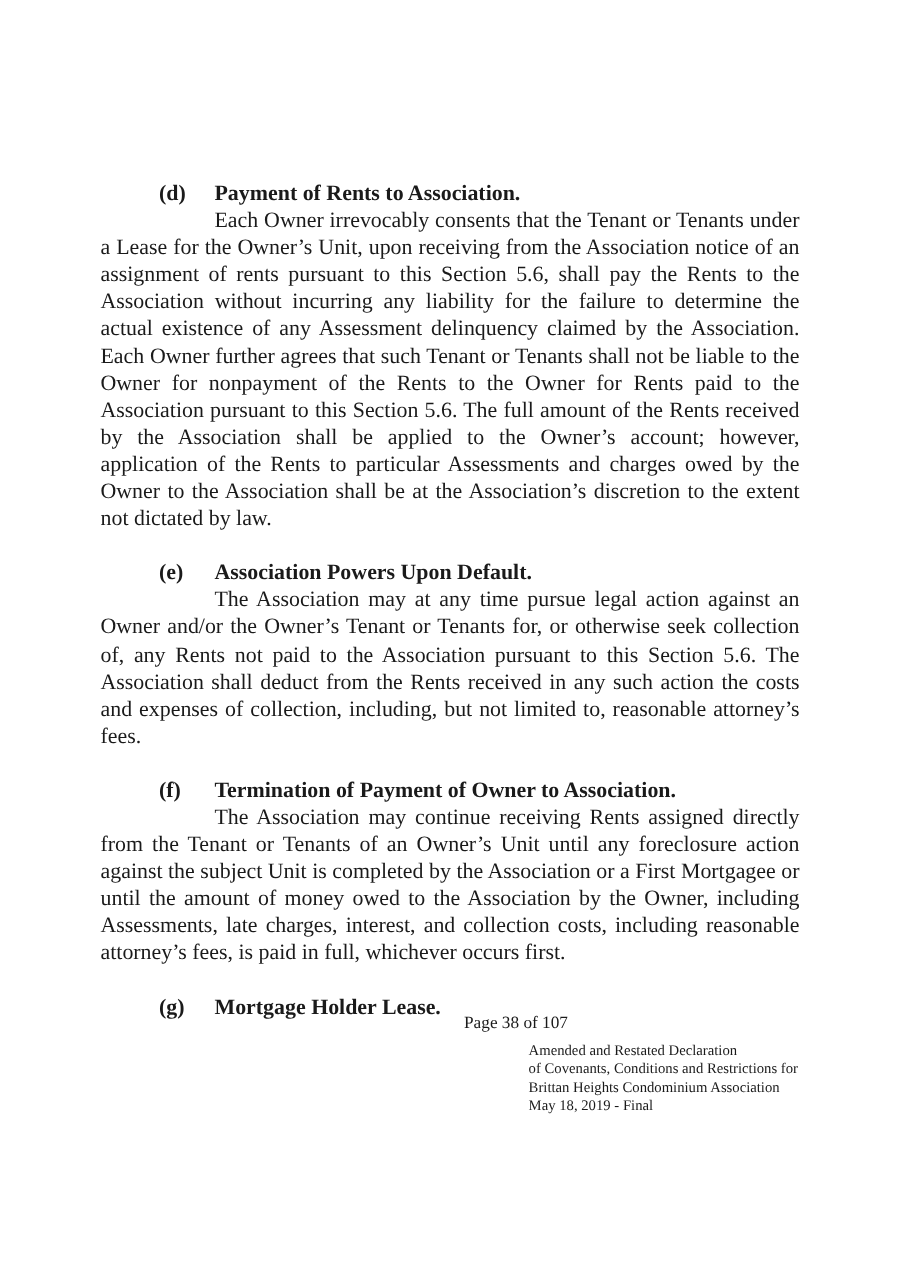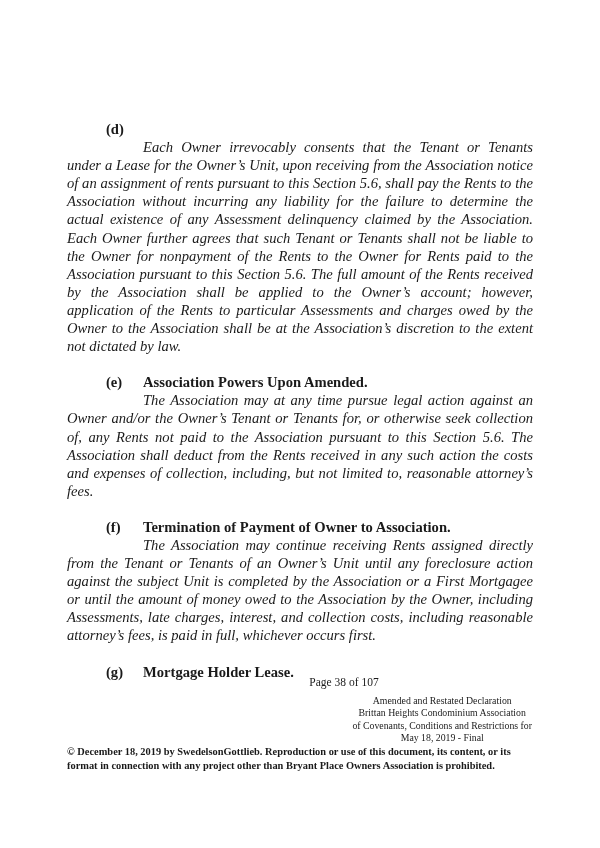--- a/index.html
+++ b/index.html
@@ -3,40 +3,41 @@
 <meta charset="utf-8">
 <style>
   html, body { margin: 0; padding: 0; background: #ffffff; }
   body { width: 600px; height: 848px; position: relative; overflow: hidden;
          font-family: "Liberation Serif", "DejaVu Serif", serif; color: #1a1a1a; }
   .page { position: absolute; left: 0; top: 0; width: 600px; height: 848px; background: #fff; }
   .body-text { position: absolute; left: 67px; width: 466px; top: 120px; font-size: 14.6px; line-height: 18.1px; }
   .section { margin: 0 0 18px 0; }
   .heading { font-weight: bold; display: flex; }
   .heading .label { display: inline-block; width: 37px; margin-left: 39px; }
-  .para { text-align: justify; text-indent: 76px; margin: 0; font-style: italic; }
+  .para { text-align: justify; text-indent: 76px; margin: 0; }
   .page-num { position: absolute; top: 676px; left: 0; width: 600px; text-align: center; font-size: 11.5px; margin-left: 44px; }
-  .doc-info { position: absolute; top: 695px; right: 68px; text-align: center; font-size: 9.8px; line-height: 12.3px; }
+  .doc-info { position: absolute; top: 695px; right: 68px; text-align: left; font-size: 9.8px; line-height: 12.3px; }
   .copyright { position: absolute; top: 745px; left: 67px; width: 470px; font-size: 10.4px; line-height: 13.5px; font-weight: bold; }
 </style>
 </head>
 <body>
 
 <div class="page">
   <div class="body-text">
     <div class="section">
       <div class="heading">
         <span class="label">(d)</span>
+        <span>Payment of Rents to Association.</span>
       </div>
       <p class="para">Each Owner irrevocably consents that the Tenant or Tenants under a Lease for the Owner’s Unit, upon receiving from the Association notice of an assignment of rents pursuant to this Section 5.6, shall pay the Rents to the Association without incurring any liability for the failure to determine the actual existence of any Assessment delinquency claimed by the Association. Each Owner further agrees that such Tenant or Tenants shall not be liable to the Owner for nonpayment of the Rents to the Owner for Rents paid to the Association pursuant to this Section 5.6. The full amount of the Rents received by the Association shall be applied to the Owner’s account; however, application of the Rents to particular Assessments and charges owed by the Owner to the Association shall be at the Association’s discretion to the extent not dictated by law.</p>
     </div>
     <div class="section">
       <div class="heading">
         <span class="label">(e)</span>
-        <span>Association Powers Upon Amended.</span>
+        <span>Association Powers Upon Default.</span>
       </div>
       <p class="para">The Association may at any time pursue legal action against an Owner and/or the Owner’s Tenant or Tenants for, or otherwise seek collection of, any Rents not paid to the Association pursuant to this Section 5.6. The Association shall deduct from the Rents received in any such action the costs and expenses of collection, including, but not limited to, reasonable attorney’s fees.</p>
     </div>
     <div class="section">
       <div class="heading">
         <span class="label">(f)</span>
         <span>Termination of Payment of Owner to Association.</span>
       </div>
       <p class="para">The Association may continue receiving Rents assigned directly from the Tenant or Tenants of an Owner’s Unit until any foreclosure action against the subject Unit is completed by the Association or a First Mortgagee or until the amount of money owed to the Association by the Owner, including Assessments, late charges, interest, and collection costs, including reasonable attorney’s fees, is paid in full, whichever occurs first.</p>
     </div>
@@ -45,19 +46,18 @@
         <span class="label">(g)</span>
         <span>Mortgage Holder Lease.</span>
       </div>
     </div>
   </div>
 
   <div class="page-num">Page 38 of 107</div>
 
   <div class="doc-info">
     <div>Amended and Restated Declaration</div>
+    <div>of Covenants, Conditions and Restrictions for</div>
     <div>Brittan Heights Condominium Association</div>
-    <div>of Covenants, Conditions and Restrictions for</div>
     <div>May 18, 2019 - Final</div>
   </div>
 
-  <div class="copyright">© December 18, 2019 by SwedelsonGottlieb. Reproduction or use of this document, its content, or its format in connection with any project other than Bryant Place Owners Association is prohibited.</div>
 </div>
 
 </body></html>

